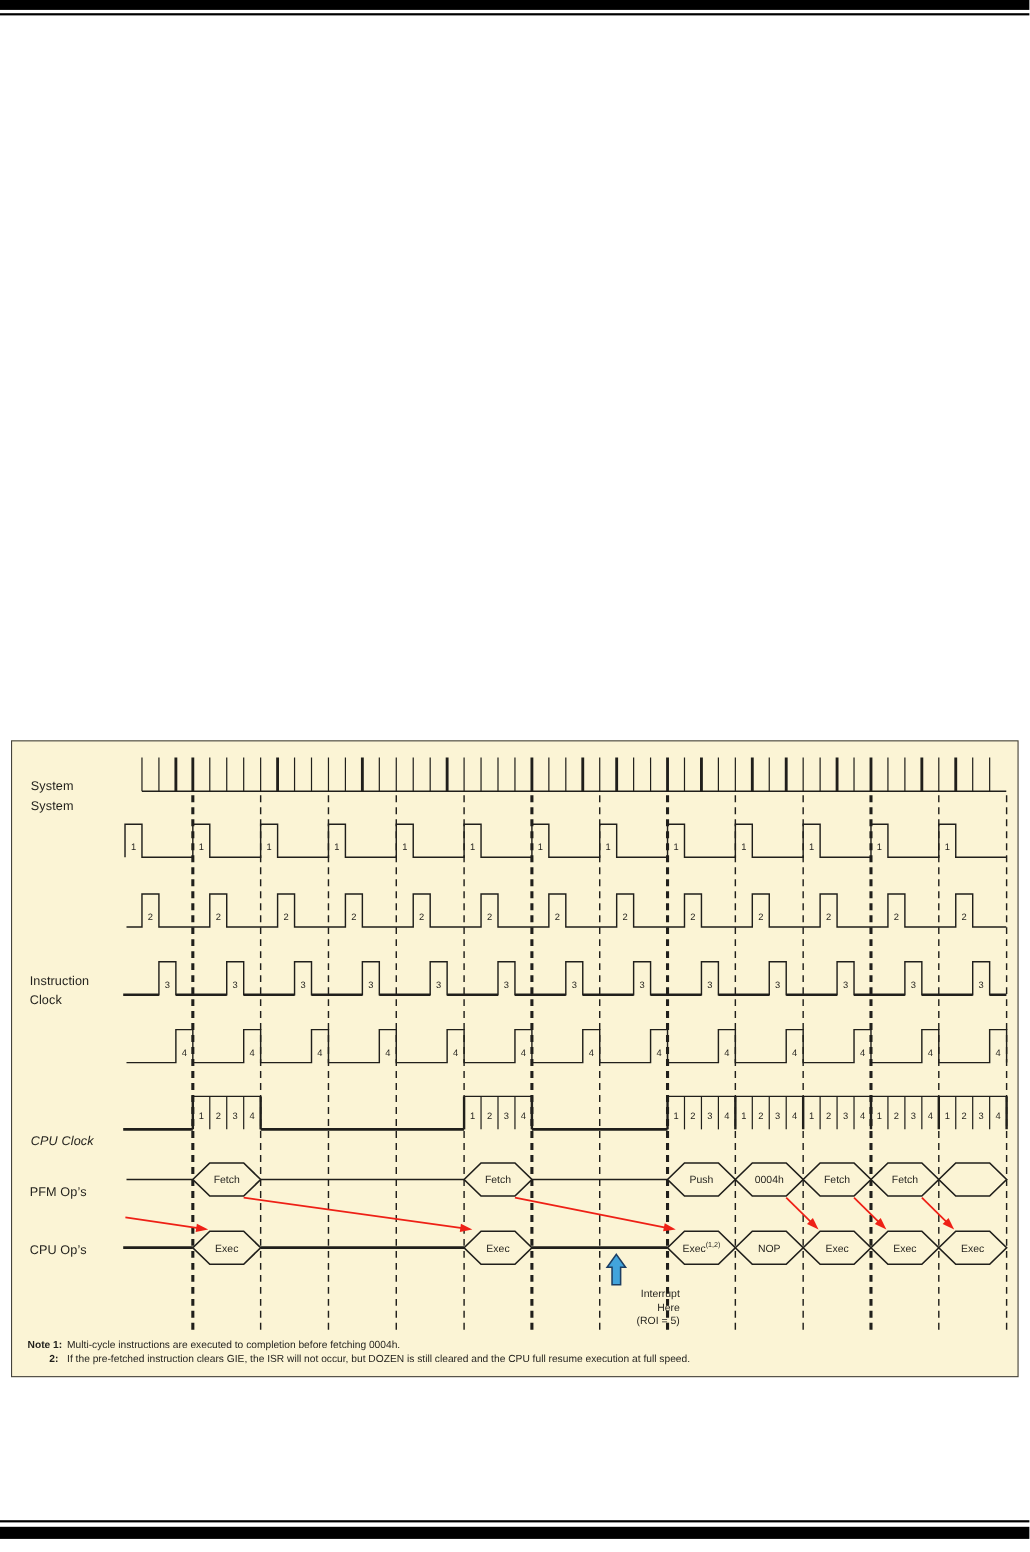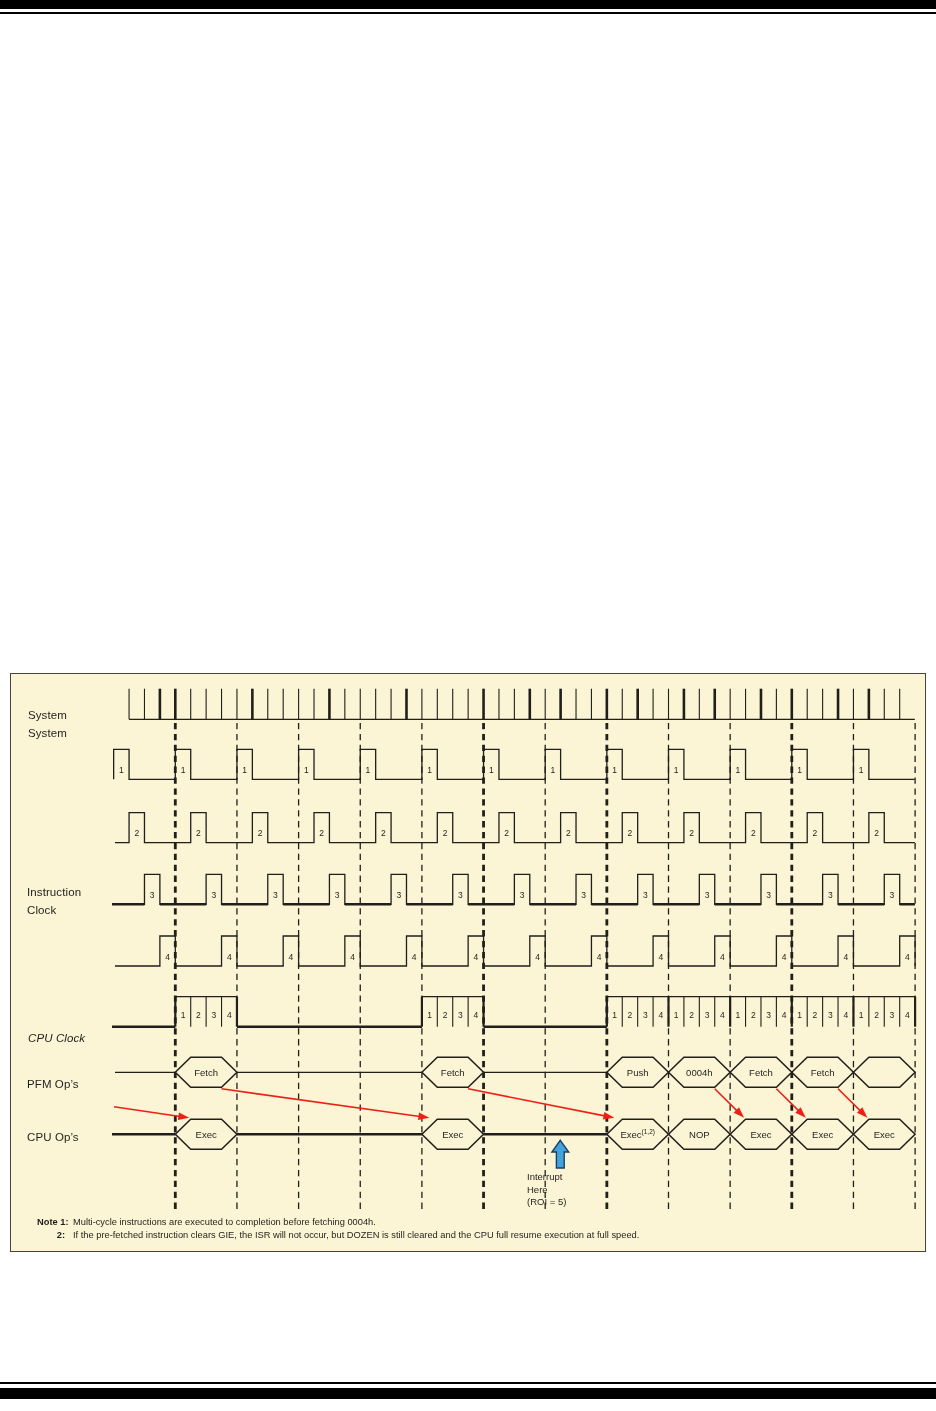--- a/index.html
+++ b/index.html
@@ -10,22 +10,22 @@
   #bottom-rule{top:1382px;height:2px;}
   #bottom-bar{top:1388px;height:11px;}
   #figure{position:absolute;left:10px;top:673px;width:914px;height:577px;border:1px solid #45433c;}
   #diagram-svg{position:absolute;left:0;top:0;}
   .rowlab{position:absolute;font-size:11.5px;line-height:18px;letter-spacing:0.1px;margin-top:20px;}
   #lab-system{left:17px;top:12px;}
   #lab-instr{left:16px;top:189px;}
   #lab-cpuclock{left:17px;top:335px;font-style:italic;}
   #lab-pfm{left:16px;top:381px;text-align:center;}
   #lab-cpuops{left:16px;top:434px;}
-  #interrupt-label{position:absolute;left:516px;top:497px;width:91px;text-align:left;font-size:9.5px;line-height:12.6px;}
-  #notes{position:absolute;left:14px;top:542px;font-size:9.3px;line-height:13.4px;margin-left:12px;}
+  #interrupt-label{position:absolute;left:516px;top:497px;width:91px;text-align:right;font-size:9.5px;line-height:12.6px;}
+  #notes{position:absolute;left:14px;top:542px;font-size:9.3px;line-height:13.4px;}
   .note-row{display:flex;}
   .note-label{width:28px;text-align:right;font-weight:bold;flex-shrink:0;margin-right:8px;white-space:nowrap;}
   .note-text{white-space:nowrap;}
 </style>
 </head>
 <body style="background: rgb(255, 255, 255);">
 
 <div id="top-bar" class="hbar" style="background: rgb(0, 0, 0);"></div>
 <div id="top-rule" class="hbar" style="background: rgb(0, 0, 0);"></div>
 

